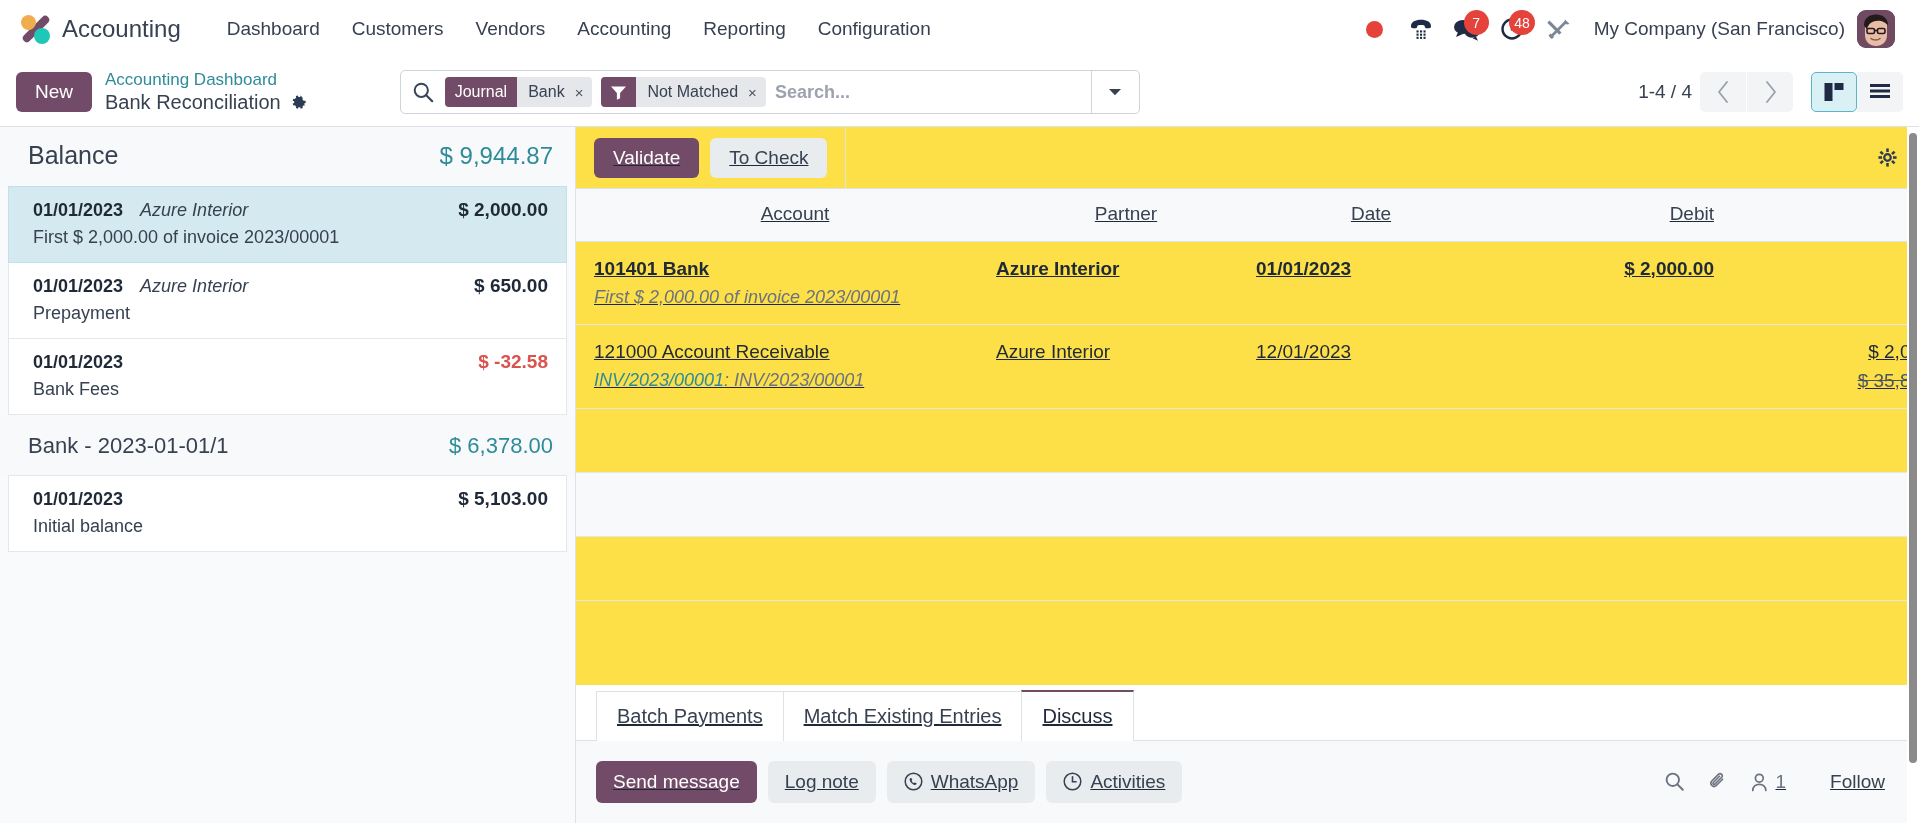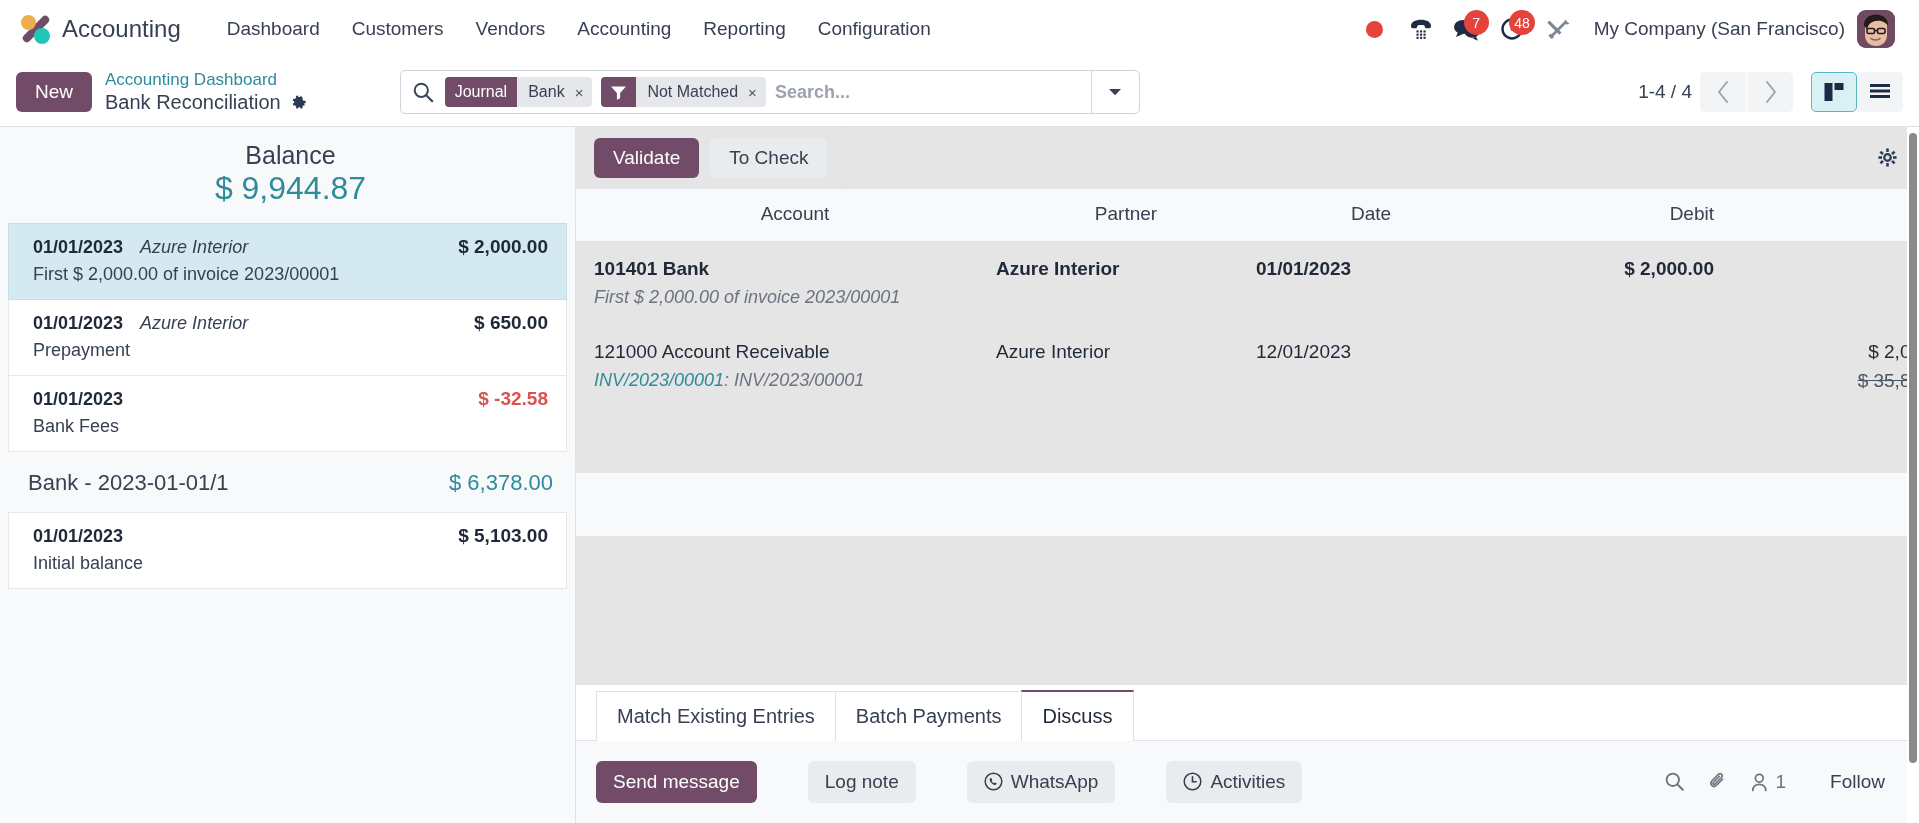--- a/index.html
+++ b/index.html
@@ -250,24 +250,23 @@
     flex: 0 0 576px;
     background: #f9fafb;
     border-right: 1px solid #dee2e6;
     overflow: hidden;
     position: relative;
   }
   .balance-row {
     display: flex; align-items: center; justify-content: space-between;
     padding: 14px 22px 16px 28px;
     background: #f8f9fa;
-    flex-direction: column;
   }
   .balance-label { font-size: 25px; color: #374151; }
-  .balance-amount { font-size: 32px; color: #2e8b9a; }
+  .balance-amount { font-size: 24px; color: #2e8b9a; }
 
   .st-group { background: transparent; }
   .st-line {
     background: #ffffff;
     border-top: 1px solid #e5e7eb;
     border-bottom: 1px solid #e5e7eb;
     border-left: 1px solid #e5e7eb;
     border-right: 1px solid #e5e7eb;
     margin: 0 8px;
     padding: 12px 18px 14px 24px;
@@ -291,23 +290,24 @@
     background: #f8f9fa;
   }
   .group-title { font-size: 22px; color: #374151; }
   .group-amount { font-size: 22px; color: #2e8b9a; }
 
   
   .right-pane {
     flex: 1 1 auto;
     display: flex;
     flex-direction: column;
-    background: #e5e5e5;
+    background: #fde047;
     position: relative;
     overflow: hidden;
+    text-decoration: underline;
   }
   .action-bar {
     height: 62px;
     display: flex;
     align-items: center;
     border-bottom: 1px solid #dee2e6;
     padding: 0 0 0 0;
     position: relative;
   }
   .action-bar-left {
@@ -406,21 +406,20 @@
     color: #1f2937;
     background: #ffffff;
     z-index: 2;
   }
   .chatter {
     background: #f8f9fa;
     padding: 15px 20px 16px 20px;
     display: flex;
     align-items: center;
     height: 82px;
-    gap: 40px;
   }
   .ch-btn {
     background: #e9ecef;
     color: #374151;
     border: none;
     border-radius: 6px;
     font-size: 19px;
     padding: 10px 17px;
     margin-right: 11px;
     cursor: pointer;
@@ -737,22 +736,22 @@
             <td colspan="5"></td>
           </tr>
         <tr class="tr-empty">
             <td colspan="5"></td>
           </tr>
       </tbody>
     </table>
 
     <div class="notebook">
       <div class="nb-tabs">
+        <div class="nb-tab">Batch Payments</div>
         <div class="nb-tab">Match Existing Entries</div>
-        <div class="nb-tab">Batch Payments</div>
         <div class="nb-tab active">Discuss</div>
       </div>
 
       <div class="chatter">
         <button class="ch-btn primary">Send message</button>
         <button class="ch-btn">Log note</button>
         <button class="ch-btn">
           <span>
             <svg width="19" height="19" viewBox="0 0 19 19">
                 <circle cx="9.5" cy="9.5" r="8.3" fill="none" stroke="#374151" stroke-width="1.5"></circle>

